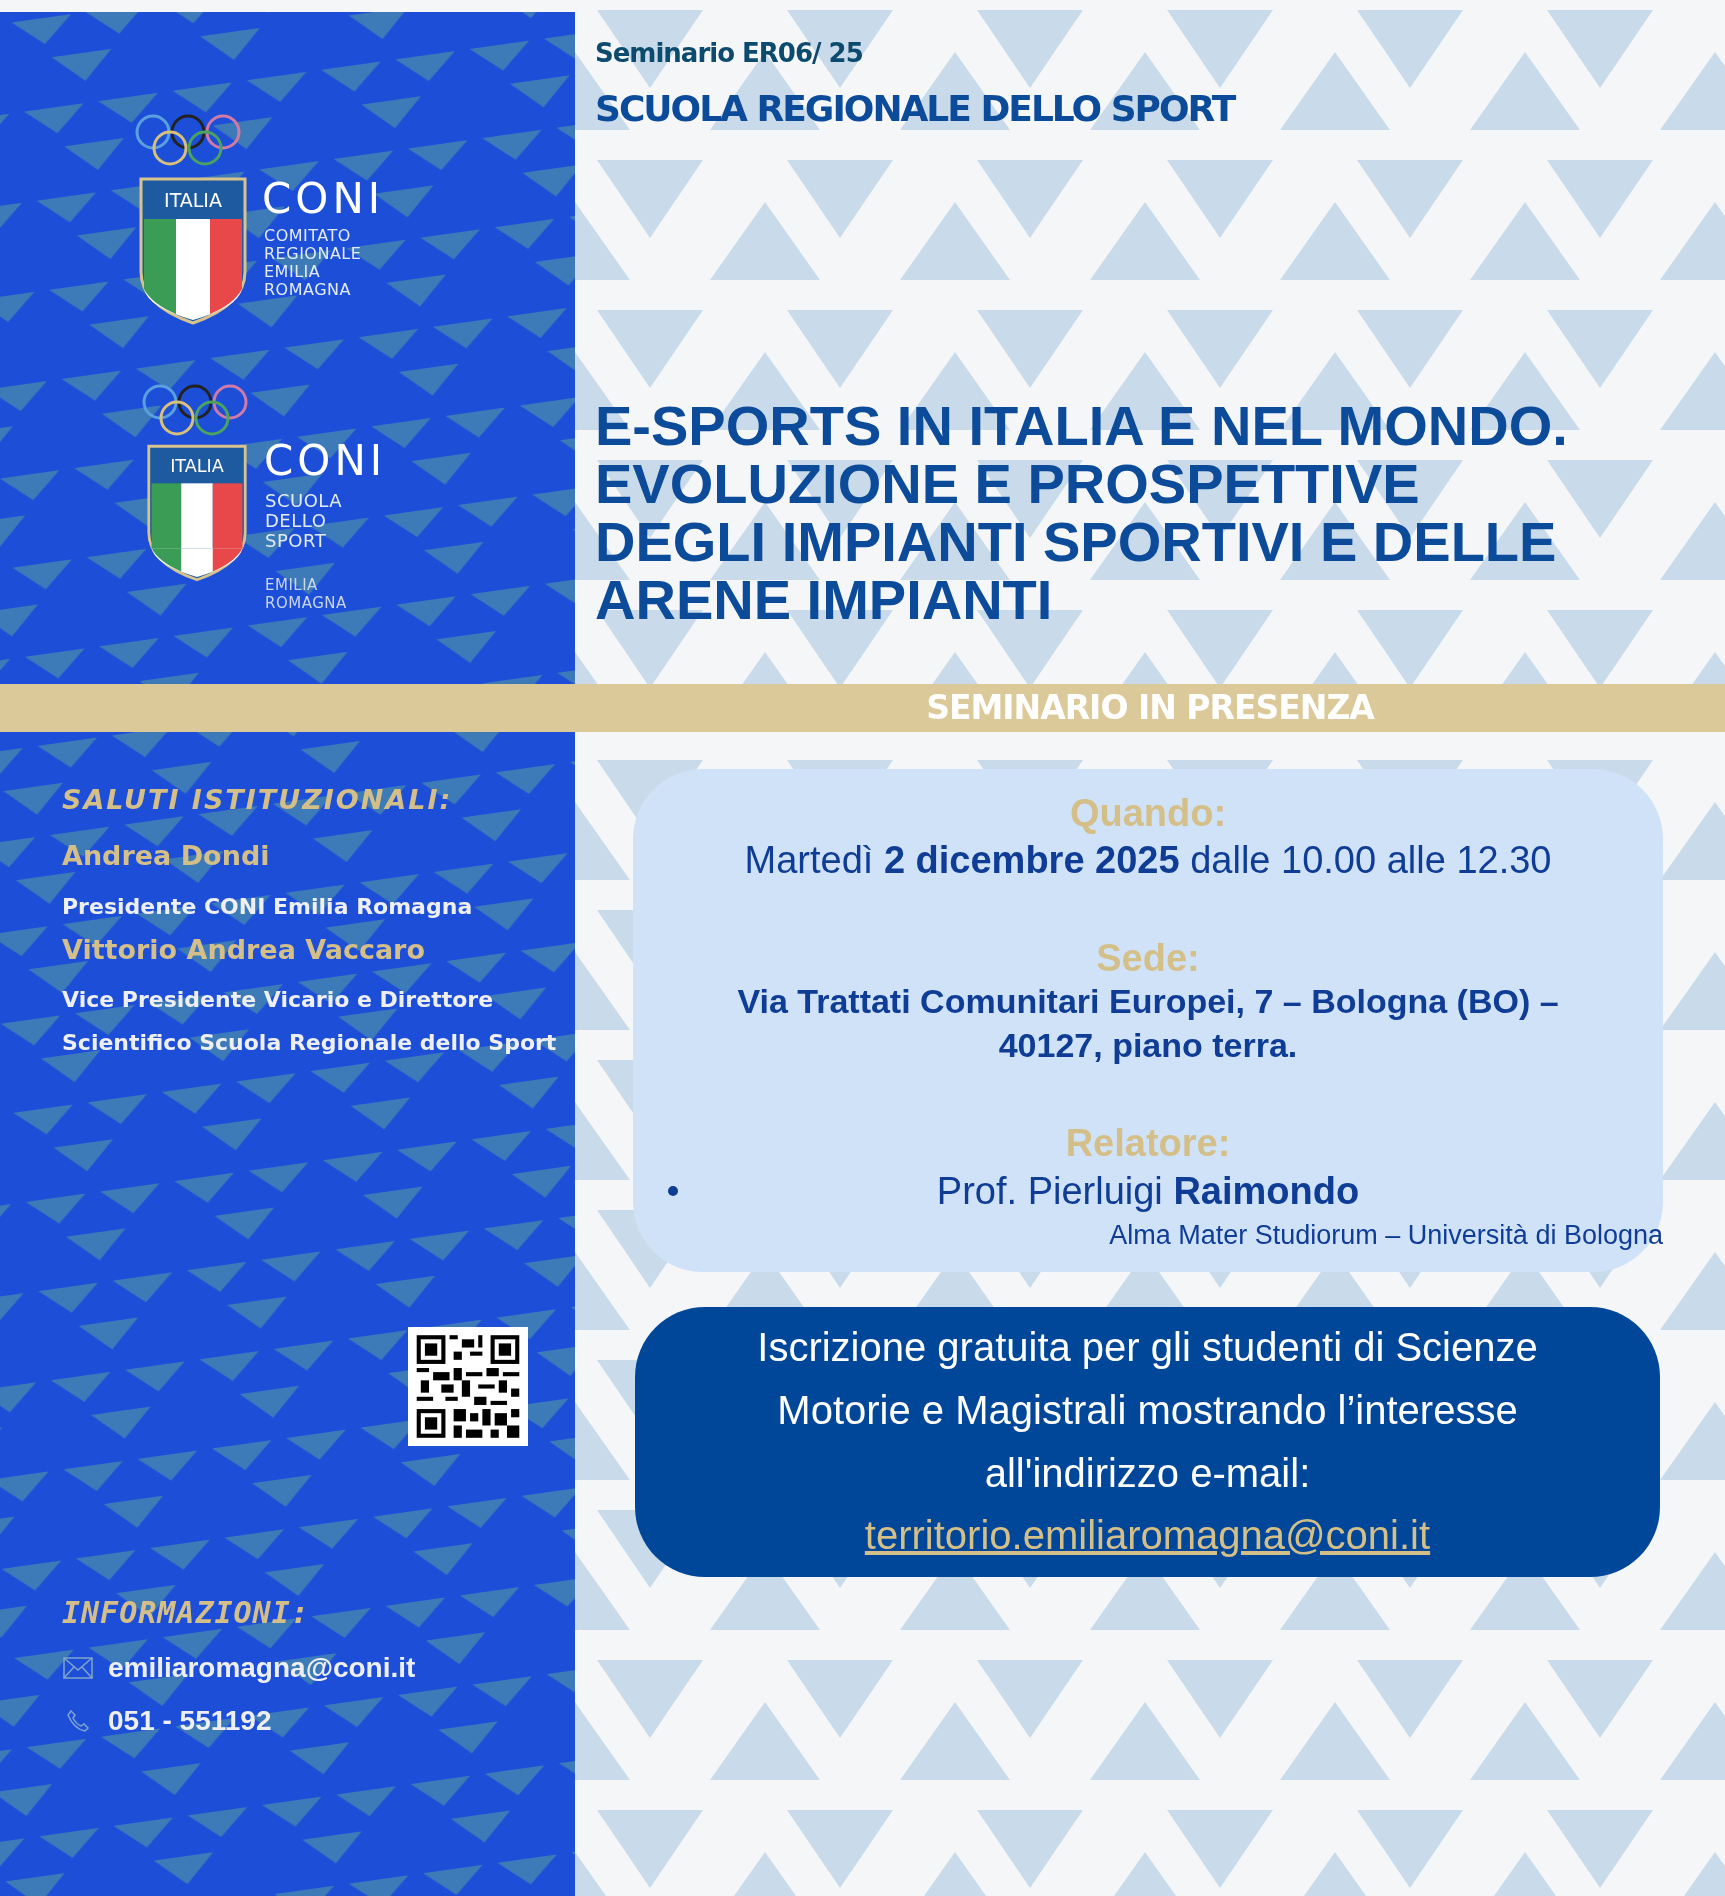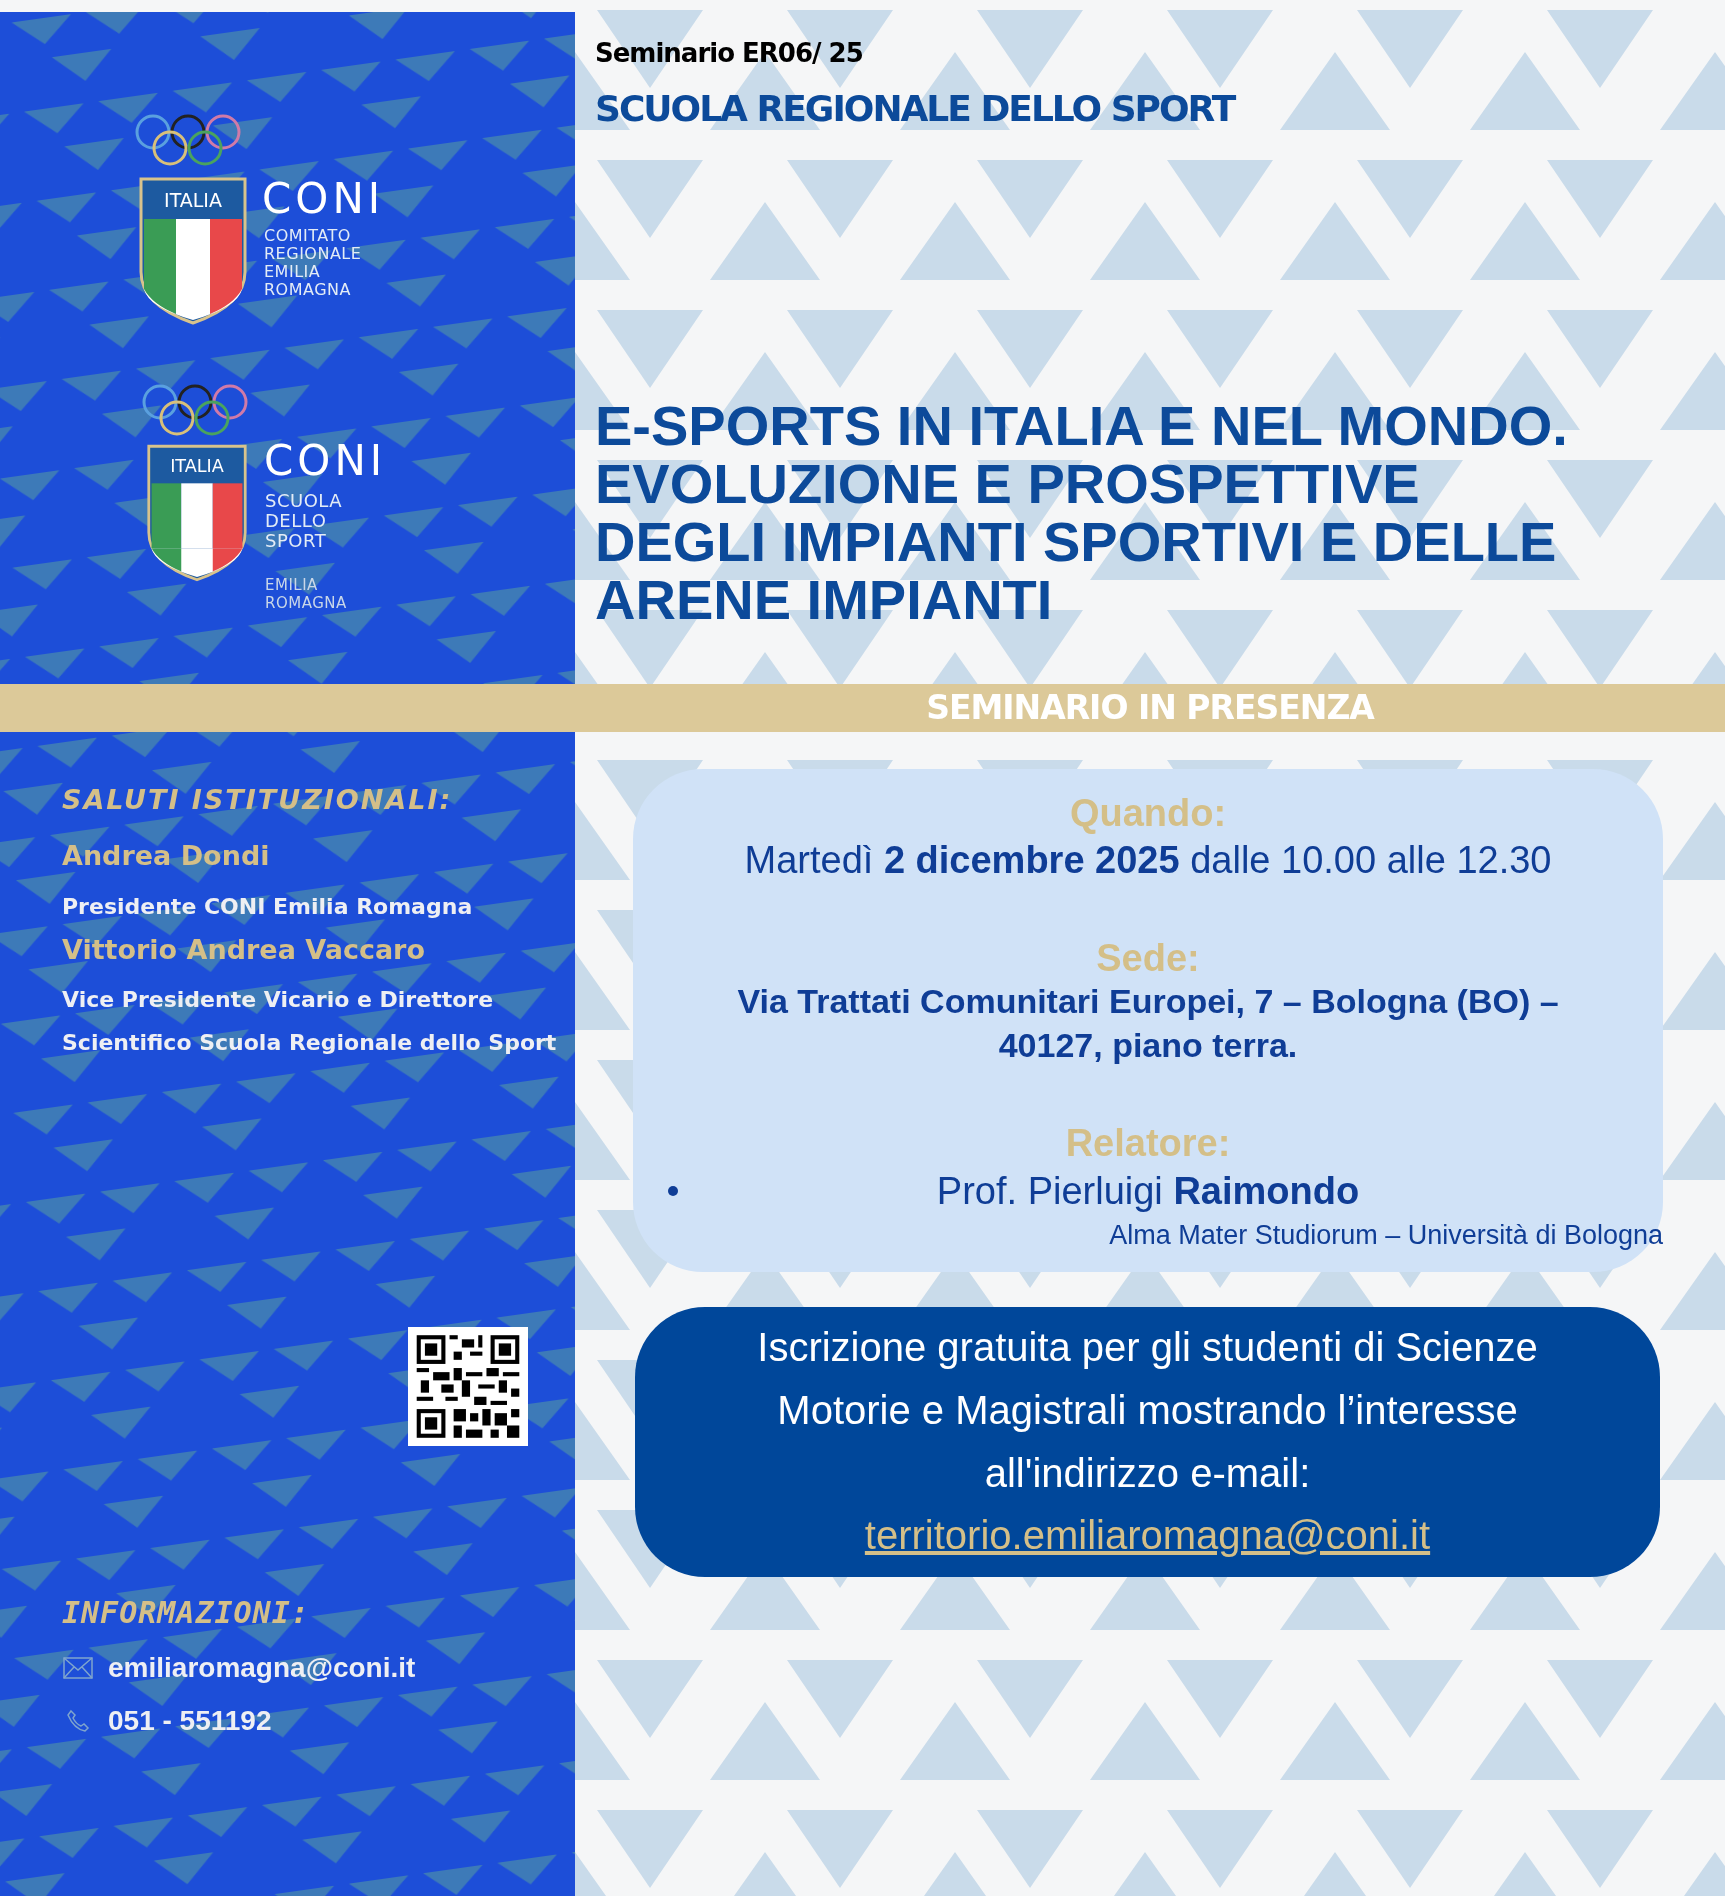--- a/index.html
+++ b/index.html
@@ -10,21 +10,21 @@
   .left .pattern { position:absolute; inset:0; }
   .right { position:absolute; left:575px; top:0; width:1150px; height:1896px; background:#f5f6f7; overflow:hidden; }
   .right .pattern { position:absolute; inset:0; }
 
   .logo { position:absolute; }
   .rings { position:absolute; }
   .shield { position:absolute; }
   .logo-coni { position:absolute; color:#ffffff; font-family:"DejaVu Sans", sans-serif; font-size:42px; letter-spacing:4px; font-weight:400; }
   .logo-sub { position:absolute; color:#e3ecf6; font-family:"DejaVu Sans", sans-serif; font-size:16px; line-height:18px; letter-spacing:0.5px; }
 
-  .seminar-code { position:absolute; left:595px; top:38px; color:#000000; font-family:"DejaVu Sans", sans-serif; font-weight:bold; font-size:26px; letter-spacing:-1px; }
+  .seminar-code { position:absolute; left:595px; top:38px; color:#0c4a6e; font-family:"DejaVu Sans", sans-serif; font-weight:bold; font-size:26px; letter-spacing:-1px; }
   .school-title { position:absolute; left:595px; top:88px; color:#0c4a9a; font-family:"DejaVu Sans", sans-serif; font-weight:bold; font-size:36px; letter-spacing:-2px; }
 
   .main-title { position:absolute; left:595px; top:397px; width:1120px; color:#0c4a9a; font-family:"Liberation Sans", sans-serif; font-weight:bold; font-size:56px; line-height:58px; }
   .main-title div { white-space:nowrap; }
 
   .gold-band { position:absolute; left:0; top:684px; width:1725px; height:48px; background:#dcc999; }
   .band-label { position:absolute; left:575px; width:1150px; top:684px; height:48px; line-height:48px; text-align:center; color:#ffffff; font-family:"DejaVu Sans", sans-serif; font-weight:bold; font-size:33px; letter-spacing:-1px; }
 
   .saluti-head { position:absolute; left:62px; top:772px; color:#d4bf88; font-family:"DejaVu Sans", sans-serif; font-weight:bold; font-style:italic; font-size:27px; letter-spacing:2px;text-align:center; }
   .person-name { position:absolute; left:62px; color:#d4bf88; font-family:"DejaVu Sans", sans-serif; font-weight:bold; font-size:27px; }

